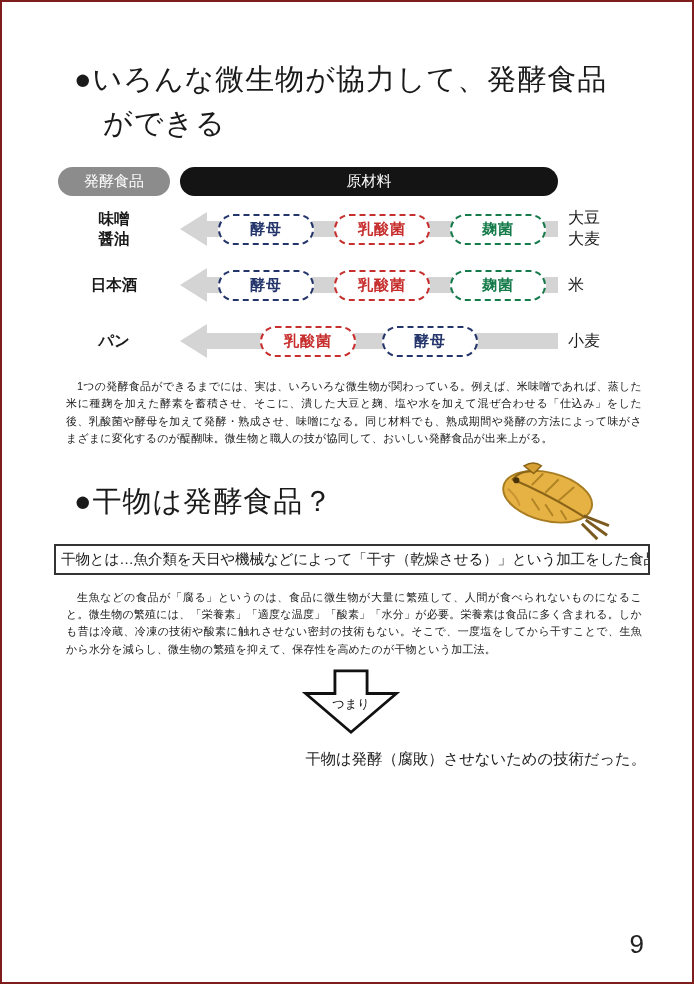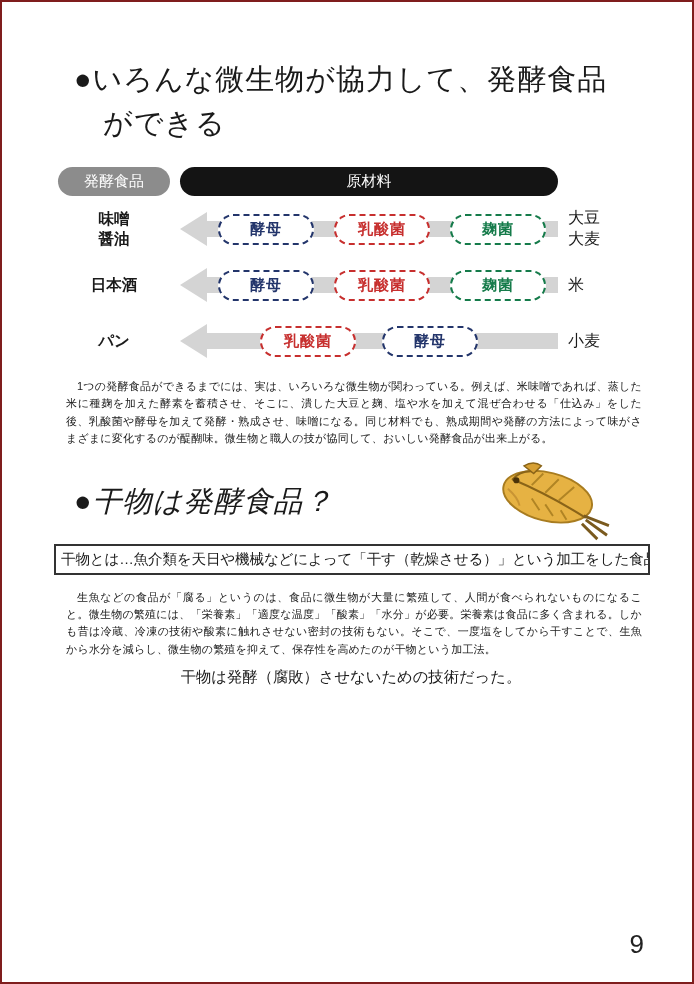--- a/index.html
+++ b/index.html
@@ -73,21 +73,21 @@
 
   
   .para {
     margin: 14px 4px 0 10px;
     font-size: 11px; line-height: 1.58;
     text-align: justify; text-indent: 1em;
     letter-spacing: 0.2px;
   }
 
   
-  .h2-row { position: relative; margin-top: 34px; height: 52px; font-style: italic; }
+  .h2-row { position: relative; margin-top: 34px; height: 52px; }
   .h2 { font-size: 29px; font-weight: 500; letter-spacing: 1px; padding-left: 18px; }
   .fish { position: absolute; right: 30px; top: -22px; width: 128px; height: 82px; }
 
   .def-box {
     margin: 10px -4px 0 -2px;
     border: 2px solid #333;
     padding: 4px 5px;
     font-size: 14.6px; white-space: nowrap; overflow: hidden;
     letter-spacing: -0.2px;
   }
@@ -98,21 +98,21 @@
   .tsumari-svg text { font-size: 13px; font-family: "Liberation Sans", "DejaVu Sans", sans-serif; }
 
   .conclusion {
     text-align: center; margin-top: 2px;
     font-size: 27px; font-weight: 500; letter-spacing: 1px;
     text-decoration: underline;
     text-underline-offset: 5px;
     text-decoration-thickness: 2px;
   }
   .conclusion-sub {
-    text-align: center; margin-top: 9px;
+    text-align: right; margin-top: 9px;
     font-size: 15.3px; font-weight: 500;
   }
 
   .page-number {
     position: absolute; right: 48px; bottom: 22px;
     font-size: 26px; color: #222;
   }
 </style>
 </head>
 <body>
@@ -204,19 +204,25 @@
         <circle cx="28" cy="21" r="3.2" fill="#4a3208"></circle>
         <path d="M36 6 Q 46 0 54 6 L 46 14 Z" fill="#d7a034" stroke="#8a6418" stroke-width="1.5"></path>
         <path d="M98 58 L 124 68 M100 62 L 122 78 M96 66 L 112 82" fill="none" stroke="#7a5a1e" stroke-width="3"></path>
       </svg>
     </div>
 
     <div class="def-box">干物とは…魚介類を天日や機械などによって「干す（乾燥させる）」という加工をした食品</div>
 
     <p class="para">生魚などの食品が「腐る」というのは、食品に微生物が大量に繁殖して、人間が食べられないものになること。微生物の繁殖には、「栄養素」「適度な温度」「酸素」「水分」が必要。栄養素は食品に多く含まれる。しかも昔は冷蔵、冷凍の技術や酸素に触れさせない密封の技術もない。そこで、一度塩をしてから干すことで、生魚から水分を減らし、微生物の繁殖を抑えて、保存性を高めたのが干物という加工法。</p>
 
+    <div class="tsumari-wrap">
+      <svg class="tsumari-svg" viewBox="0 0 110 70">
+        <polygon points="38,2 72,2 72,26 103,26 55,67 7,26 38,26" fill="#ffffff" stroke="#111" stroke-width="3" stroke-linejoin="miter"></polygon>
+        <text x="55" y="41" text-anchor="middle" fill="#111">つまり</text>
+      </svg>
+    </div>
 
     <div class="conclusion-sub">干物は発酵（腐敗）させないための技術だった。</div>
 
   </div>
 
   <div class="page-number">9</div>
 </div>
 
 </body></html>

